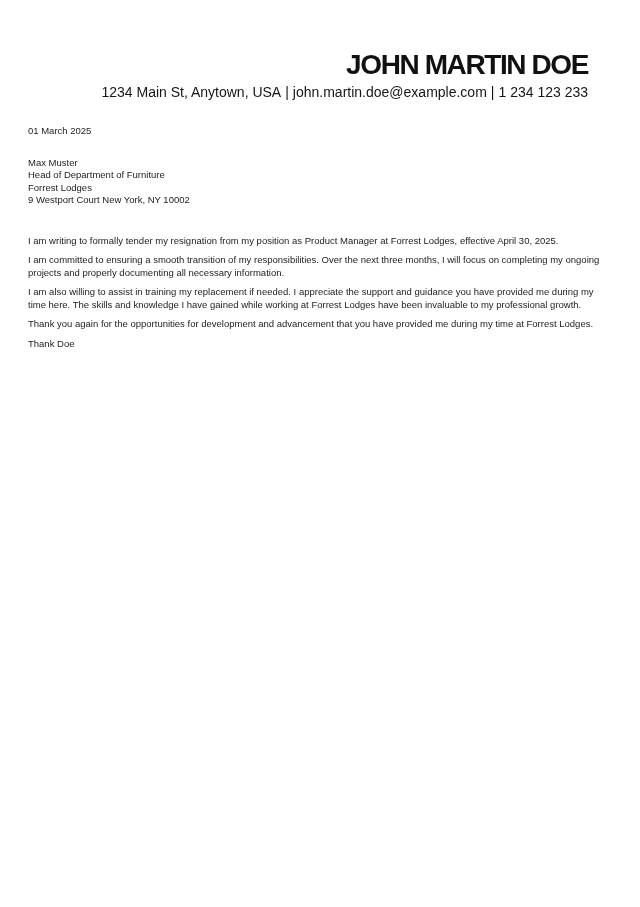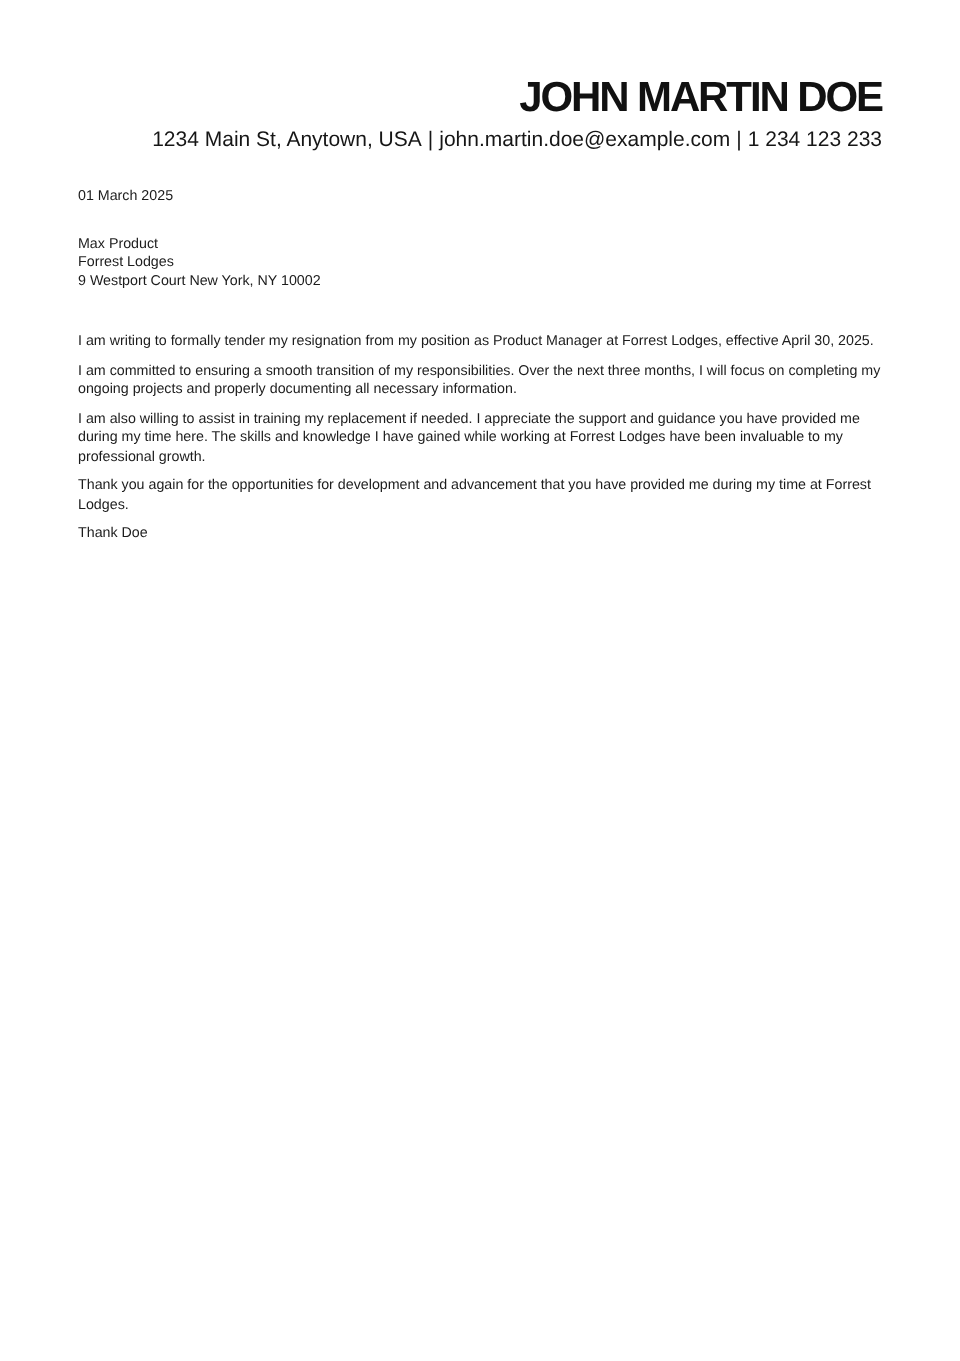--- a/index.html
+++ b/index.html
@@ -35,21 +35,21 @@
     font-size: 14px;
     line-height: 12.5px;
     color: #161616;
     white-space: nowrap;
   }
   .contact .sep {
     display: inline-block;
     margin: 0 4px;
   }
   .body {
-    padding: 0 52px;
+    padding: 0 28px;
     font-size: 9.5px;
     line-height: 12.5px;
     color: #1c1c1c;
   }
   .date {
     margin-top: 26.5px;
   }
   .recipient {
     margin-top: 19px;
   }
@@ -72,21 +72,22 @@
     <h1 class="name">JOHN MARTIN DOE</h1>
     <div class="contact">
       <span>1234 Main St, Anytown, USA</span><span class="sep">|</span><span>john.martin.doe@example.com</span><span class="sep">|</span><span>1 234 123 233</span>
     </div>
   </header>
 
   <main class="body">
     <div class="date">01 March 2025</div>
 
     <div class="recipient">
-        <div>Max Product</div>
+        <div>Max Muster</div>
+        <div>Head of Department of Furniture</div>
         <div>Forrest Lodges</div>
         <div>9 Westport Court New York, NY 10002</div>
       </div>
 
     <div class="paragraphs">
         <div class="para">I am writing to formally tender my resignation from my position as Product Manager at Forrest Lodges, effective April 30, 2025.</div>
         <div class="para">I am committed to ensuring a smooth transition of my responsibilities. Over the next three months, I will focus on completing my ongoing projects and properly documenting all necessary information.</div>
         <div class="para">I am also willing to assist in training my replacement if needed. I appreciate the support and guidance you have provided me during my time here. The skills and knowledge I have gained while working at Forrest Lodges have been invaluable to my professional growth.</div>
         <div class="para">Thank you again for the opportunities for development and advancement that you have provided me during my time at Forrest Lodges.</div>
       </div>

